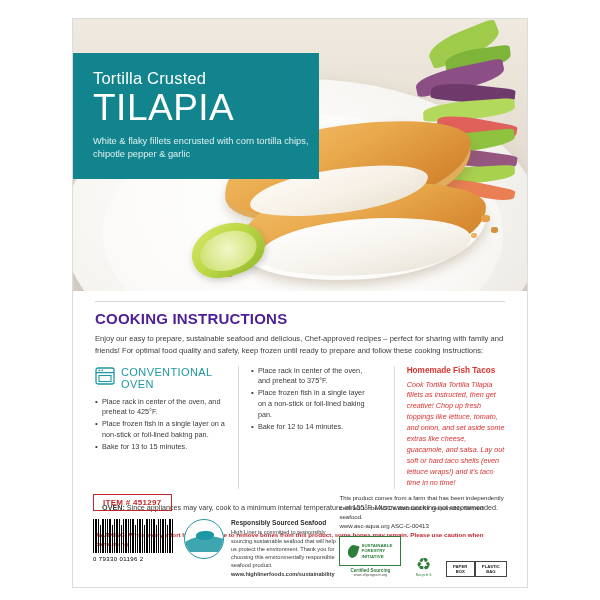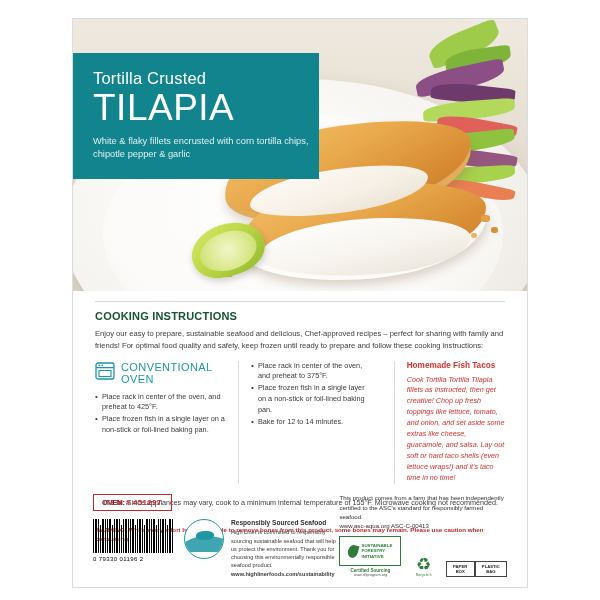--- a/index.html
+++ b/index.html
@@ -111,23 +111,23 @@
     line-height: 1.42;
     color: #dff0f1;
   }
 
   
   .body {
     padding: 10px 22px 0 22px;
   }
   .rule { height:1px; background:#d8d8d8; margin: 0 0 8px 0; }
   h2.section {
-    font-size: 11px;
+    font-size: 15px;
     font-weight: bold;
-    color: #14532d;
+    color: #4c1d95;
     letter-spacing: .2px;
     margin-bottom: 6px;
   }
   .intro {
     font-size: 7.6px;
     line-height: 1.55;
     color: #3a3a3a;
     margin-bottom: 9px;
   }
 
@@ -337,20 +337,21 @@
               <circle cx="4.3" cy="3.3" r="0.85" fill="#1d97a3"></circle>
               <circle cx="7.3" cy="3.3" r="0.85" fill="#1d97a3"></circle>
               <rect x="4" y="8.5" width="12" height="6" fill="none" stroke="#1d97a3" stroke-width="1.1"></rect>
             </svg>
           </span>
           <span class="col-title">CONVENTIONAL OVEN</span>
         </div>
         <ul class="steps">
           <li>Place rack in center of the oven, and preheat to 425°F.</li>
           <li>Place frozen fish in a single layer on a non-stick or foil-lined baking pan.</li>
+          <li>Bake for 13 to 15 minutes.</li>
         </ul>
       </div>
 
       <div class="col col-b">
         <ul class="steps">
           <li>Place rack in center of the oven, and preheat to 375°F.</li>
           <li>Place frozen fish in a single layer on a non-stick or foil-lined baking pan.</li>
           <li>Bake for 12 to 14 minutes.</li>
         </ul>
       </div>

